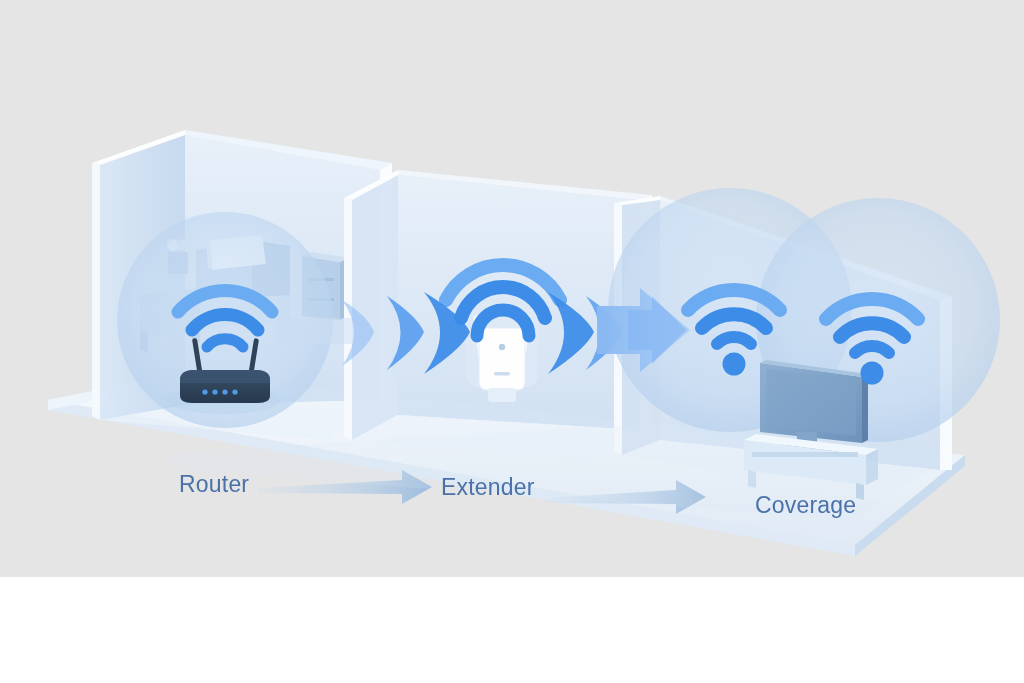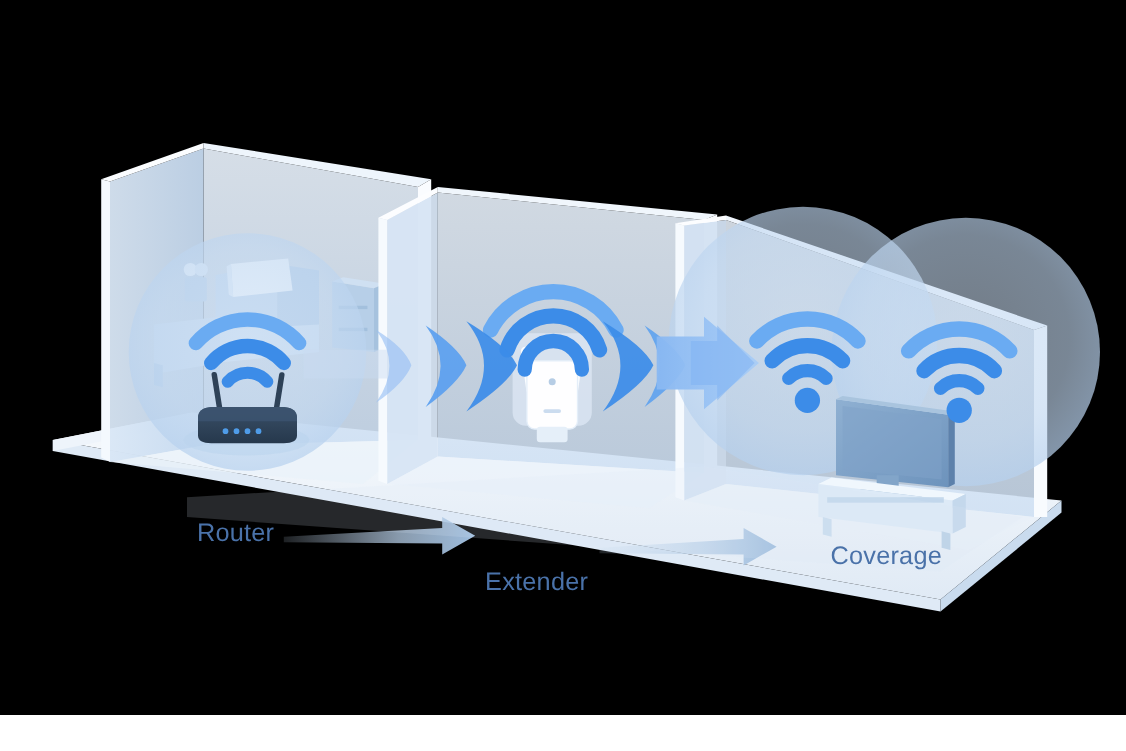--- a/index.html
+++ b/index.html
@@ -7,43 +7,43 @@
     margin: 0;
     padding: 0;
     background: #ffffff;
   }
   body {
     font-family: "Liberation Sans", sans-serif;
   }
   #stage {
     position: relative;
     width: 1024px;
-    height: 650px;
+    height: 577px;
     overflow: hidden;
-    background: #000000;
+    background: #e5e5e5;
   }
   #scene {
     position: absolute;
     inset: 0;
     width: 1024px;
     height: 683px;
     display: block;
   }
   .label-text {
     position: absolute;
     font-family: "Liberation Sans", sans-serif;
     font-size: 23px;
     font-weight: 400;
     color: #4a72a9;
     letter-spacing: 0.2px;
     white-space: nowrap;
     user-select: none;
   }
   #label-router   { left: 179px; top: 471px; }
-  #label-extender { left: 441px; top: 474px; margin-top: 41px; }
+  #label-extender { left: 441px; top: 474px; }
   #label-coverage { left: 755px; top: 492px; }
 </style>
 </head>
 <body>
 
 <div id="stage">
 
   <svg id="scene" viewBox="0 0 1024 683" xmlns="http://www.w3.org/2000/svg">
     <defs>
       <linearGradient id="wallGradA" x1="0" y1="0" x2="0" y2="1">

